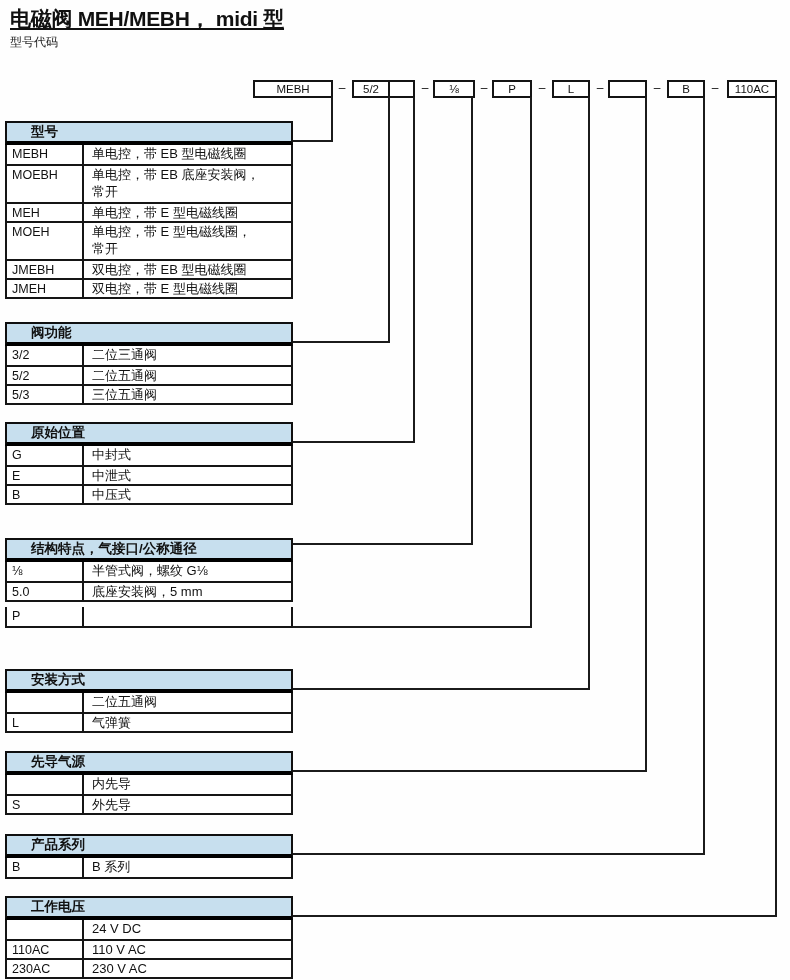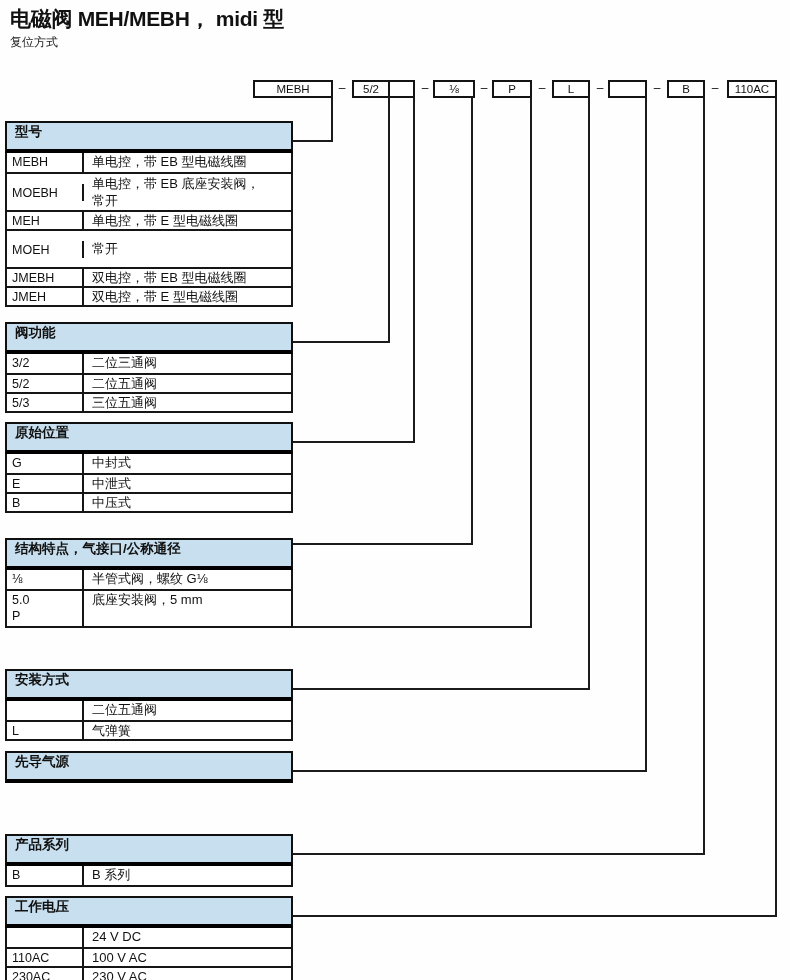--- a/index.html
+++ b/index.html
@@ -1,61 +1,61 @@
 <!DOCTYPE html>
 <html><head>
 <meta charset="utf-8">
 <style>
   html,body{margin:0;padding:0;background:#ffffff;}
   #page{
     position:relative;width:790px;height:980px;background:#fefefe;overflow:hidden;
     font-family:"Liberation Sans","DejaVu Sans",sans-serif;color:#111;
   }
-  .title{position:absolute;left:10px;top:5px;font-size:21px;font-weight:700;letter-spacing:-0.3px;white-space:pre;}
+  .title{position:absolute;left:10px;top:5px;font-size:21px;font-weight:700;letter-spacing:-0.3px;white-space:pre;text-decoration:underline;}
   .subtitle{position:absolute;left:10px;top:34px;font-size:12px;color:#222;}
 
   
   .cbox{
     position:absolute;top:80px;height:18px;box-sizing:border-box;border:2px solid #141414;
     background:#fff;display:flex;align-items:center;justify-content:center;
     font-size:11.5px;line-height:13px;white-space:nowrap;
   }
   .cbox.double{justify-content:flex-start;padding:0;}
   .cbox.double .cell1{width:36px;height:100%;box-sizing:border-box;border-right:2px solid #141414;display:flex;align-items:center;justify-content:center;}
   .cbox.double .cell2{flex:1;height:100%;display:flex;align-items:center;justify-content:center;}
   .dash{position:absolute;top:80px;width:16px;height:18px;text-align:center;font-size:12px;line-height:17px;}
 
   
   .vline{position:absolute;width:2px;background:#1b1b1b;}
   .hline{position:absolute;height:2px;background:#1b1b1b;}
 
   
   .section{position:absolute;left:5px;width:288px;box-sizing:border-box;}
   .sec-header{
-    box-sizing:border-box;height:32px;background:#c7dfee;
+    box-sizing:border-box;height:24px;background:#c7dfee;
     border:2px solid #101010;border-bottom:4px solid #000;
-    padding:1px 0 0 8px;font-size:13.5px;font-weight:700;line-height:15px;white-space:nowrap;
+    padding:1px 0 0 24px;font-size:13.5px;font-weight:700;line-height:15px;white-space:nowrap;
   }
   .rows{box-sizing:border-box;border:2px solid #151515;border-top:none;background:#fff;}
   .row{display:flex;height:19px;box-sizing:border-box;}
-  .row + .row{border-top:2px solid #151515;align-items:center;}
+  .row + .row{border-top:2px solid #151515;}
   .row.tall{height:38px;}
   .code{
     width:77px;box-sizing:border-box;border-right:2px solid #151515;
     padding:1px 0 0 5px;font-size:12.5px;line-height:16px;white-space:nowrap;overflow:hidden;
   }
   .desc{flex:1;padding:1px 0 0 8px;font-size:13px;line-height:16.5px;white-space:nowrap;overflow:hidden;}
 </style>
 </head>
 <body>
 
 <div id="page">
 
   <div class="title">电磁阀 MEH/MEBH， midi 型</div>
-  <div class="subtitle">复位方式</div>
+  <div class="subtitle">型号代码</div>
 
   <div class="cbox" style="left:253px;width:80px">
     <span>MEBH</span>
   </div>
   <span class="dash" style="left:334px">–</span>
   <div class="cbox double" style="left:352px;width:63px">
     <span class="cell1">5/2</span>
       <span class="cell2"></span>
   </div>
   <span class="dash" style="left:417px">–</span>
@@ -130,20 +130,21 @@
       </div>
       <div class="row">
         <div class="code">MEH</div>
         <div class="desc">
             <div>单电控，带 E 型电磁线圈</div>
           </div>
       </div>
       <div class="row tall">
         <div class="code">MOEH</div>
         <div class="desc">
+          <div>单电控，带 E 型电磁线圈，</div>
           <div>常开</div>
         </div>
       </div>
       <div class="row">
         <div class="code">JMEBH</div>
         <div class="desc">
             <div>双电控，带 EB 型电磁线圈</div>
           </div>
       </div>
       <div class="row">
@@ -252,20 +253,34 @@
             <div>气弹簧</div>
           </div>
       </div>
     </div>
   </div>
 
   <div class="section" style="top:751px">
     <div class="sec-header">
       <span>先导气源</span>
     </div>
+    <div class="rows">
+      <div class="row">
+        <div class="code"></div>
+        <div class="desc">
+            <div>内先导</div>
+          </div>
+      </div>
+      <div class="row">
+        <div class="code">S</div>
+        <div class="desc">
+            <div>外先导</div>
+          </div>
+      </div>
+    </div>
   </div>
 
   <div class="section" style="top:834px">
     <div class="sec-header">
       <span>产品系列</span>
     </div>
     <div class="rows">
       <div class="row">
         <div class="code">B</div>
         <div class="desc">
@@ -282,21 +297,21 @@
     <div class="rows">
       <div class="row">
         <div class="code"></div>
         <div class="desc">
             <div>24 V DC</div>
           </div>
       </div>
       <div class="row">
         <div class="code">110AC</div>
         <div class="desc">
-            <div>100 V AC</div>
+            <div>110 V AC</div>
           </div>
       </div>
       <div class="row">
         <div class="code">230AC</div>
         <div class="desc">
             <div>230 V AC</div>
           </div>
       </div>
     </div>
   </div>

